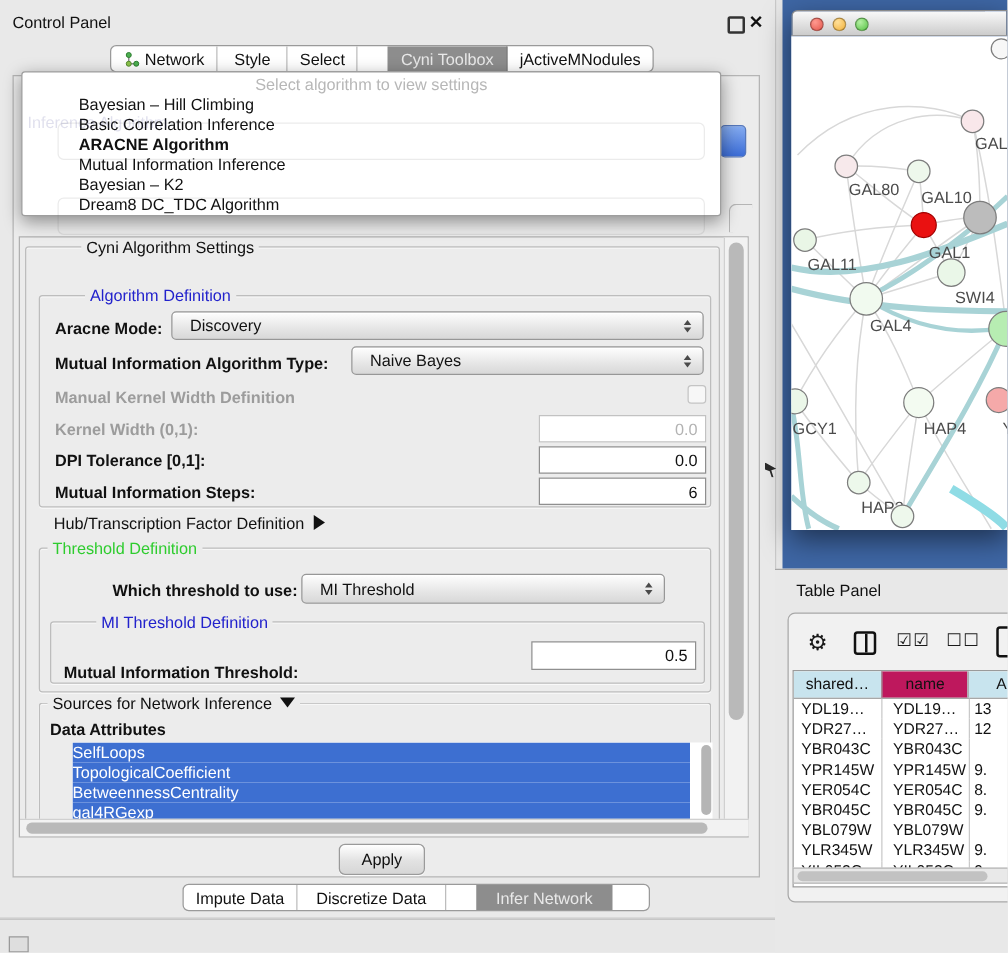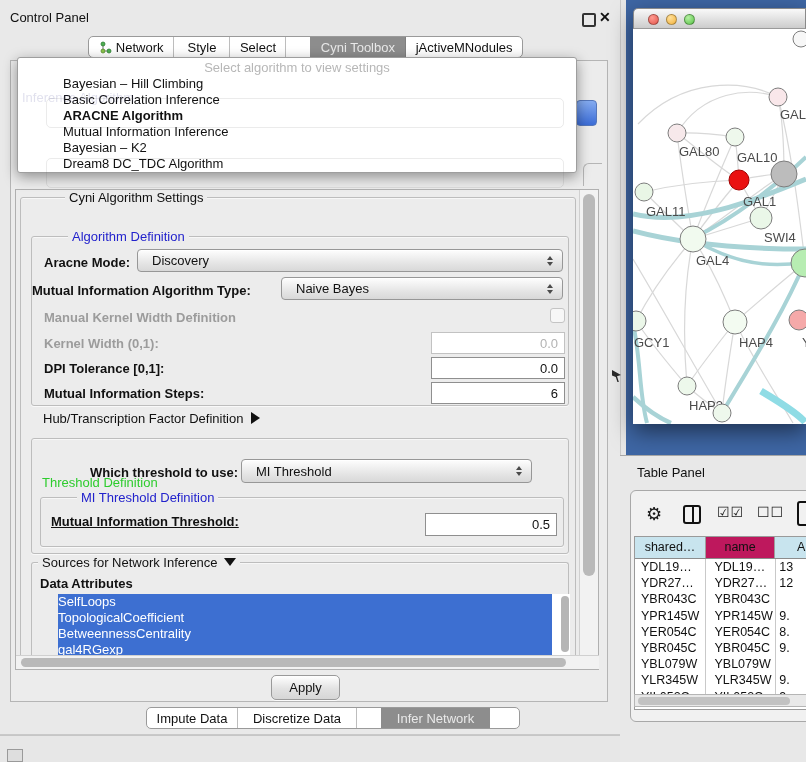--- a/index.html
+++ b/index.html
@@ -22,21 +22,21 @@
   
   #tab-content{left:10px;top:60px;width:598px;height:642px;border:1px solid #b5b5b5;background:#ececec;box-sizing:border-box;}
   #scrollpane{left:14px;top:188px;width:584px;height:481px;border:1px solid #b0b0b0;background:#ececec;box-sizing:border-box;}
   
   .sb-track-v{background:#f2f2f2;border-left:1px solid #d0d0d0;}
   .thumb{background:#b9b9b9;border-radius:7px;}
   
   .group{border:1px solid #bdbdbd;border-radius:3px;box-shadow:0 1px 0 rgba(255,255,255,.7), inset 0 1px 0 rgba(255,255,255,.6);}
   .gtitle{position:absolute;font-size:13px;background:#ececec;padding:0 4px;line-height:14px;}
   .blue{color:#2222cc;margin-left:30px;}
-  .green{color:#2ecc2e;margin-top:44px;}
+  .green{color:#2ecc2e;}
   .lbl{font-size:13px;font-weight:bold;white-space:nowrap;}
   .lbl.dis{color:#9c9c9c;}
   
   .combo{border:1px solid #979797;border-radius:4px;font-size:13px;display:flex;align-items:center;
          background:linear-gradient(#fefefe,#e6e6e6 60%,#d8d8d8);box-shadow:inset 0 1px 0 #fff;
          padding:0 24px 0 14px;box-sizing:border-box;}
   .arrows{position:absolute;right:9px;top:50%;transform:translateY(-50%);display:flex;flex-direction:column;gap:2px;}
   .arrows i{display:block;width:0;height:0;border-left:3.5px solid transparent;border-right:3.5px solid transparent;}
   .arrows i.up{border-bottom:4px solid #4a4a4a;}
   .arrows i.dn{border-top:4px solid #4a4a4a;}
@@ -146,21 +146,21 @@
 
           <span class="abs lbl" style="left:12px;top:18px;">Aracne Mode:</span>
           <div class="abs combo" style="left:105px;top:12px;width:426px;height:23px;">
             <span>Discovery</span>
             <span class="arrows">
                 <i class="up"></i>
                 <i class="dn"></i>
               </span>
           </div>
 
-          <span class="abs lbl" style="left:0;top:46px;">Mutual Information Algorithm Type:</span>
+          <span class="abs lbl" style="left:12px;top:46px;">Mutual Information Algorithm Type:</span>
           <div class="abs combo" style="left:249px;top:40px;width:282px;height:23px;">
             <span>Naive Bayes</span>
             <span class="arrows">
                 <i class="up"></i>
                 <i class="dn"></i>
               </span>
           </div>
 
           <span class="abs lbl dis" style="left:12px;top:73px;">Manual Kernel Width Definition</span>
           <div class="abs" style="left:518px;top:71px;width:13px;height:13px;border:1px solid #c4c4c4;border-radius:3px;background:#f7f7f7;"></div>
@@ -192,21 +192,21 @@
           <div class="abs combo" style="left:209px;top:20px;width:291px;height:24px;">
             <span>MI Threshold</span>
             <span class="arrows">
                 <i class="up"></i>
                 <i class="dn"></i>
               </span>
           </div>
 
           <div class="abs group" style="left:8px;top:58px;width:522px;height:48px;">
             <span class="gtitle blue" style="left:6px;top:-7px;background:#ececec;">MI Threshold Definition</span>
-            <span class="abs lbl" style="left:10px;top:16px;text-decoration:underline;">Mutual Information Threshold:</span>
+            <span class="abs lbl" style="left:10px;top:32px;">Mutual Information Threshold:</span>
             <div class="abs field" style="left:384px;top:15px;width:132px;height:23px;">
               <span>0.5</span>
             </div>
           </div>
         </div>
 
         <div class="abs group" style="left:10px;top:364px;width:536px;height:95px;border-bottom:none;">
           <span class="gtitle" style="left:6px;top:-7px;"><span>Sources for Network Inference</span><i class="tri-down"></i></span>
           <span class="abs lbl" style="left:8px;top:13px;">Data Attributes</span>
           <div class="abs" id="attr-list" style="left:26px;top:31px;">

